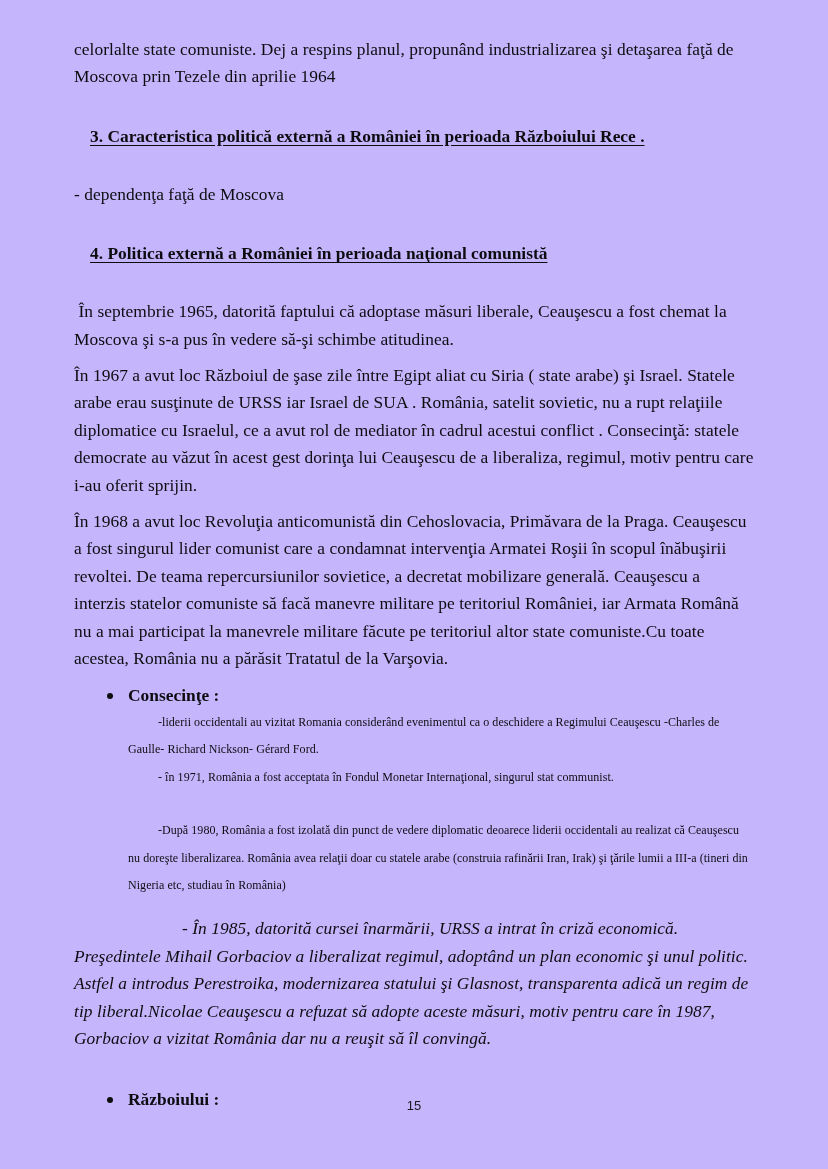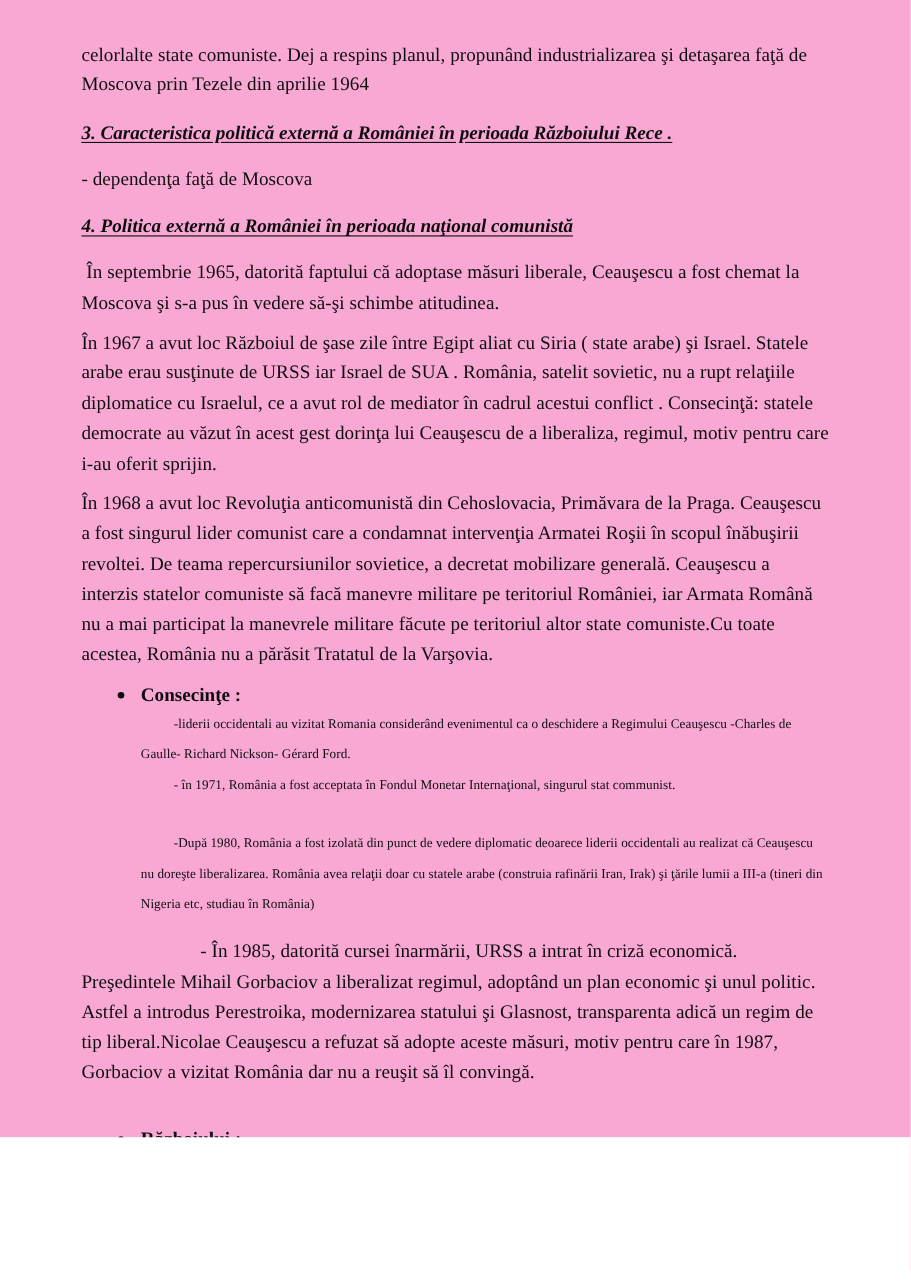--- a/index.html
+++ b/index.html
@@ -8,23 +8,23 @@
     padding: 0;
     background: #ffffff;
   }
   body {
     font-family: "Liberation Serif", "DejaVu Serif", serif;
     color: #0d0d10;
   }
   .page {
     position: relative;
     width: 828px;
-    height: 1034px;
+    height: 1169px;
     margin: 0 auto;
-    background: #f9a8d4;
+    background: #c4b5fd;
     box-sizing: border-box;
     overflow: hidden;
   }
   .content {
     position: absolute;
     left: 74px;
     top: 36px;
     width: 680px;
   }
   p, .para {
@@ -34,25 +34,24 @@
     text-align: left;
     letter-spacing: 0.05px;
     white-space: pre-wrap;
   }
   .gap-sm { height: 9px; }
   .gap-md { height: 16px; }
   .gap-lg { height: 26px; }
   .gap-xl { height: 34px; }
 
   .heading {
-    margin: 0;
+    margin: 16px;
     font-size: 17.4px;
     line-height: 26px;
     font-weight: bold;
-    font-style: italic;
     text-decoration: underline;
     text-underline-offset: 3px;
     display: inline-block;
     white-space: pre-wrap;
   }
   .heading-wrap { margin: 0; }
 
   .bullet-list {
     margin: 0;
     padding: 0;
@@ -84,20 +83,21 @@
     text-indent: 30px;
     white-space: pre-wrap;
   }
   .sub-block-flush {
     margin: 0;
     padding-left: 0;
     font-size: 17.4px;
     line-height: 27.4px;
     text-indent: 108px;
     white-space: pre-wrap;
+    font-style: italic;
   }
   .page-number {
     position: absolute;
     left: 0;
     right: 0;
     top: 1082px;
     text-align: center;
     font-family: "Liberation Sans", "DejaVu Sans", sans-serif;
     font-size: 13px;
     color: #1a1a1f;

